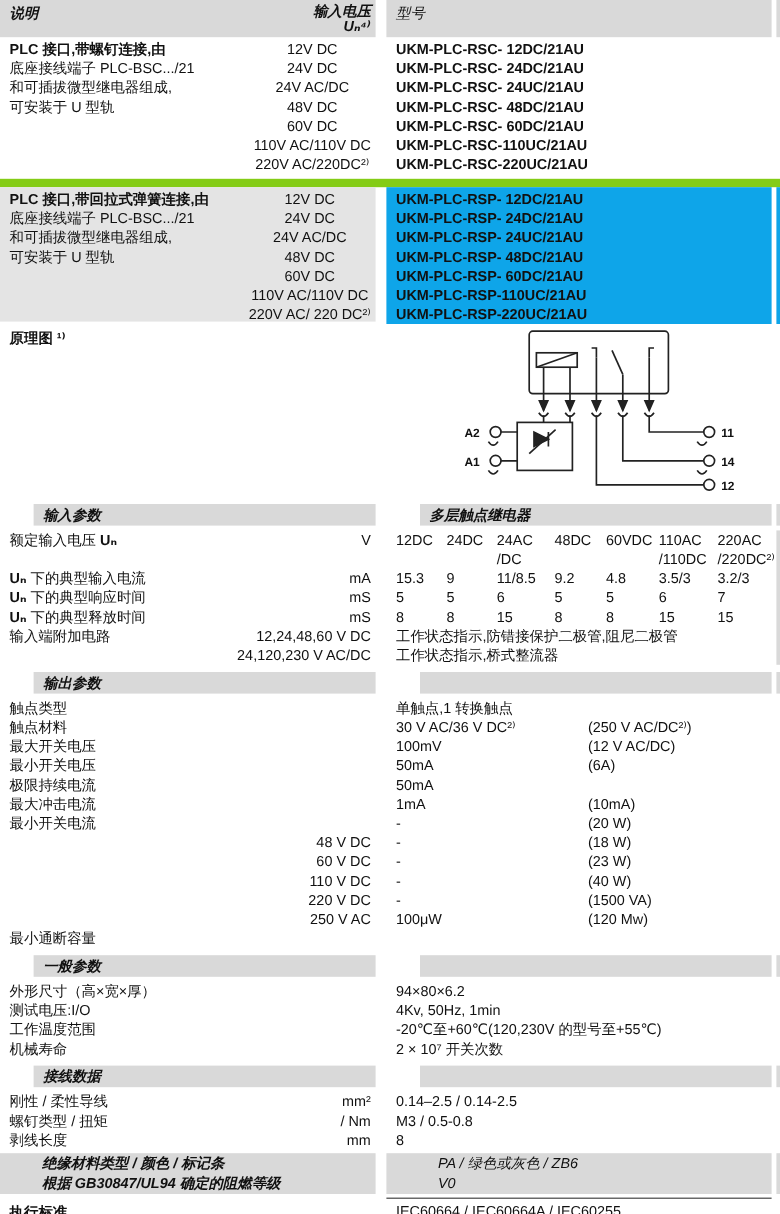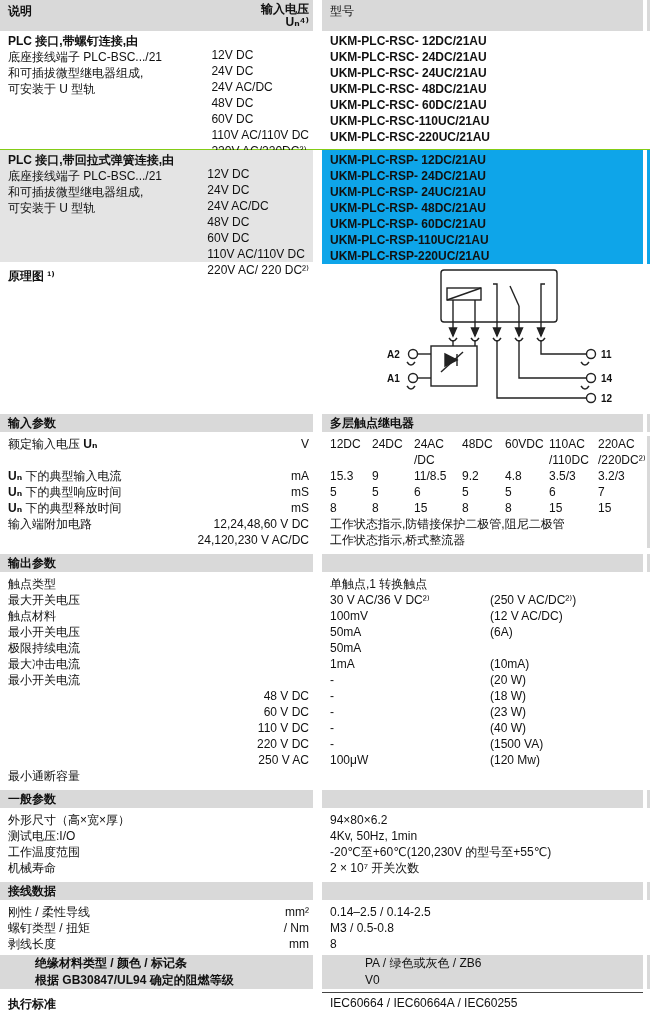--- a/index.html
+++ b/index.html
@@ -1,41 +1,41 @@
 <!DOCTYPE html>
 <html><head>
 <meta charset="utf-8">
 <style>
   html,body{margin:0;padding:0;background:#fff;}
   body{width:650px;font-family:"Liberation Sans","DejaVu Sans",sans-serif;font-size:12px;color:#111;}
   .page{width:650px;overflow:hidden;}
   .band{display:grid;grid-template-columns:313px 9px 321px 4px 3px;}
   .cell{min-width:0;}
-  .gray{background:#d9d9d9;}
+  .gray{background:#d9d9d9;font-style:italic;}
   .gl{background:#e4e4e4;}
   .gr{background:#0ea5e9;}
   .bold{font-weight:bold;}
   
   .hdrL{display:flex;justify-content:space-between;padding:3px 4px 2px 8px;}
   .hdr-volt{text-align:right;line-height:13px;}
   .hdrR{padding:3px 0 2px 8px;}
   
   .prod{position:relative;height:112px;}
   .desc{position:absolute;top:2px;left:8px;line-height:16px;}
-  .volts{position:absolute;top:16px;right:4px;text-align:left;line-height:16px;}
+  .volts{position:absolute;top:2px;right:4px;text-align:center;line-height:16px;}
   .models{padding:2px 0 0 8px;line-height:16px;font-weight:bold;}
-  .rsp-top{border-top:1px solid #84cc16;}
+  .rsp-top{border-top:7px solid #84cc16;}
   .spacer4{height:4px;}
   
   .schem{position:relative;height:144px;}
   .schem-label{position:absolute;left:8px;top:4px;font-weight:bold;}
   .schem-svg{position:absolute;left:383px;top:2px;}
   
   .barband{margin-top:6px;margin-bottom:4px;}
-  .bar{font-weight:bold;padding:2px 0 2px 8px;line-height:14px;}
+  .bar{font-weight:bold;padding:2px 0 2px 8px;line-height:14px;margin-left:28px;}
   
   .lrow{display:flex;justify-content:space-between;padding-left:8px;padding-right:4px;line-height:16px;}
   .h32{height:32px;align-items:flex-start;}
   .rpad{padding-left:8px;line-height:16px;}
   .rrow{display:flex;line-height:16px;}
   .tc{white-space:nowrap;}
   .c1{width:42px;}.c2{width:42px;}.c3{width:48px;}.c4{width:43px;}.c5{width:44px;}.c6{width:49px;}.c7{width:44px;}
   .thead{height:32px;}
   .thead .tc div{line-height:16px;}
   .note{white-space:nowrap;line-height:16px;}
@@ -311,25 +311,25 @@
     <div class="cell gray"></div>
   </div>
 
   <div class="band">
     <div class="cell">
       <div class="lrow">
           <span>触点类型</span>
           <span class="unit"></span>
         </div>
       <div class="lrow">
+          <span>触点材料</span>
+          <span class="unit"></span>
+        </div>
+      <div class="lrow">
           <span>最大开关电压</span>
-          <span class="unit"></span>
-        </div>
-      <div class="lrow">
-          <span>触点材料</span>
           <span class="unit"></span>
         </div>
       <div class="lrow">
           <span>最小开关电压</span>
           <span class="unit"></span>
         </div>
       <div class="lrow">
           <span>极限持续电流</span>
           <span class="unit"></span>
         </div>

